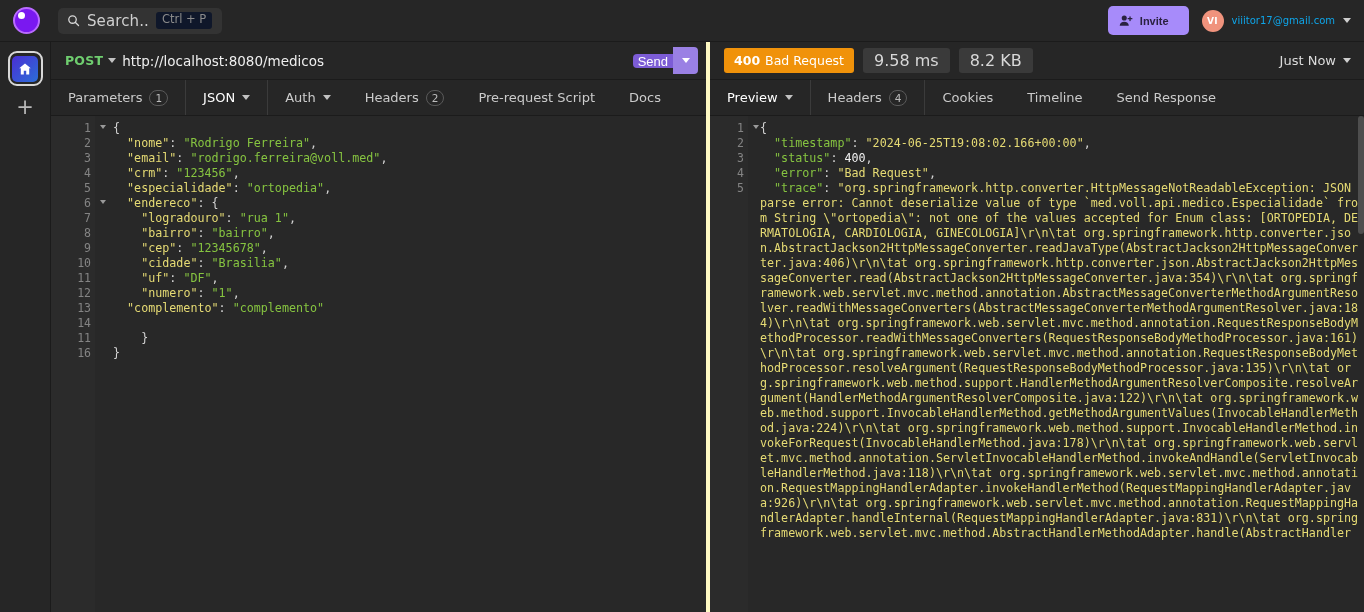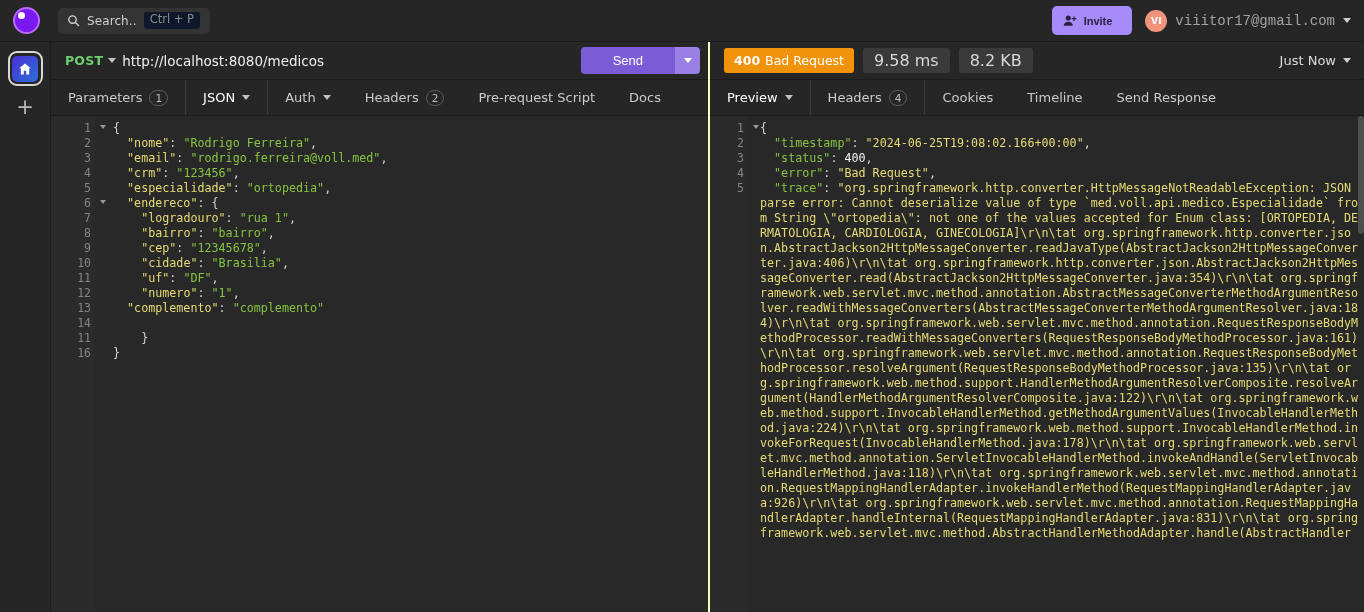--- a/index.html
+++ b/index.html
@@ -30,21 +30,21 @@
     content: ""; position: absolute; left: 3px; top: 2.5px;
     width: 7px; height: 7px; border-radius: 50%; background: #ffffff;
   }
   .search-box {
     display: flex; align-items: center; gap: 7px;
     background: #333333; border-radius: 5px;
     height: 26px; padding: 0 10px 0 9px;
     margin-left: 6px; min-width: 141px;
   }
   .search-icon { width: 13px; height: 13px; display: block; flex: none; }
-  .search-text { font-size: 12px; color: #cfcfcf; letter-spacing: .1px; }
+  .search-text { font-size: 15px; color: #cfcfcf; letter-spacing: .1px; }
   .kbd {
     font-size: 11.5px; color: #8b8b8b;
     background: #0f172a; border-radius: 3px;
     padding: 2px 6px 3px; line-height: 1;
   }
   .header-right {
     margin-left: auto; display: flex; align-items: center; gap: 13px; padding-right: 13px;
   }
   .invite-btn {
     display: flex; align-items: center; gap: 7px;
@@ -55,21 +55,21 @@
   }
   .invite-icon { width: 14px; height: 14px; display: block; }
   .account { display: flex; align-items: center; gap: 8px; cursor: pointer; }
   .avatar {
     width: 22px; height: 22px; border-radius: 50%;
     background: #f0937d; color: #ffffff;
     font-size: 9px; font-weight: bold;
     display: flex; align-items: center; justify-content: center;
     letter-spacing: .3px;
   }
-  .account-email { font-size: 14px; color: #a3a3a3; font-family: Liberation Mono, monospace; }
+  .account-email { font-size: 10px; color: #0ea5e9; }
   .caret { width: 0; height: 0; border-left: 4.5px solid transparent; border-right: 4.5px solid transparent; border-top: 5px solid #cfcfcf; display: block; }
 
   
   .body { flex: 1; display: flex; min-height: 0; }
 
   
   .rail {
     width: 51px; min-width: 51px; background: #262626;
     border-right: 1px solid #1b1b1b;
     display: flex; flex-direction: column; align-items: center;
@@ -85,39 +85,39 @@
     width: 26px; height: 26px; border-radius: 5px;
     background: linear-gradient(135deg, #4a2fd4 0%, #2b6ed8 100%);
     display: flex; align-items: center; justify-content: center;
   }
   .home-icon { width: 14px; height: 14px; display: block; }
   .rail-add { color: #b9b9b9; font-size: 21px; line-height: 1; cursor: pointer; font-family: "DejaVu Sans", sans-serif; }
 
   
   .panes { flex: 1; display: flex; min-width: 0; }
   .pane { display: flex; flex-direction: column; min-width: 0; }
-  .pane-req { width: 659px; min-width: 659px; border-right: 2px solid #fef9c3; }
+  .pane-req { width: 659px; min-width: 659px; border-right: 4px solid #fef9c3; }
   .pane-res { flex: 1; min-width: 0; }
 
   
   .url-row {
     height: 38px; min-height: 38px;
     display: flex; align-items: center;
     background: #262626; padding: 0 8px 0 14px;
     border-bottom: 1px solid #1b1b1b;
   }
   .method { font-size: 12.5px; color: #6fce6f; font-weight: bold; letter-spacing: .2px; cursor: pointer; }
   .method-caret { border-top-color: #c2c2c2; margin: 0 6px 0 5px; }
   .url-text { font-size: 13.5px; color: #efefef; flex: 1; min-width: 0; white-space: nowrap; overflow: hidden; }
   .send-group { display: flex; align-items: center; height: 27px; margin-left: 8px; }
   .send-btn {
     background: #7c5cd6; color: #ffffff;
     font-size: 13px; border: none;
     border-radius: 4px 0 0 4px;
-    height: 27px; padding: 0 32px; cursor: pointer;
+    height: 14px; padding: 0 5px; cursor: pointer;
   }
   .send-drop {
     background: #9a80e4; width: 25px; height: 27px;
     border-radius: 0 4px 4px 0;
     display: flex; align-items: center; justify-content: center; cursor: pointer;
   }
   .send-drop .caret { border-top-color: #ffffff; }
 
   
   .status-row {

